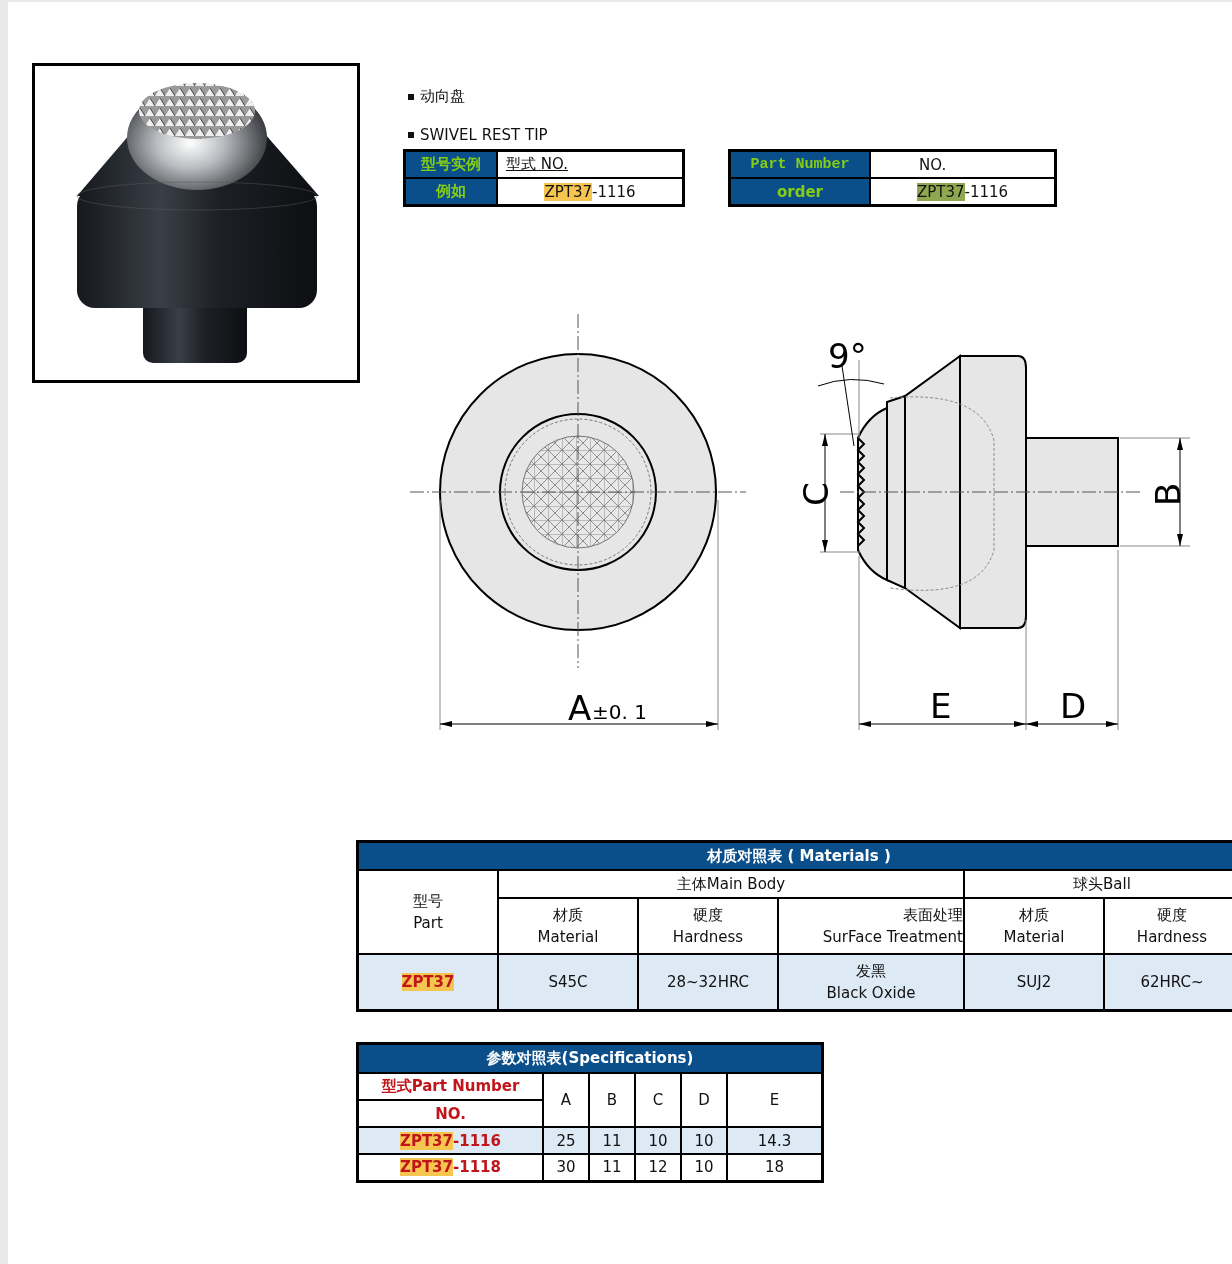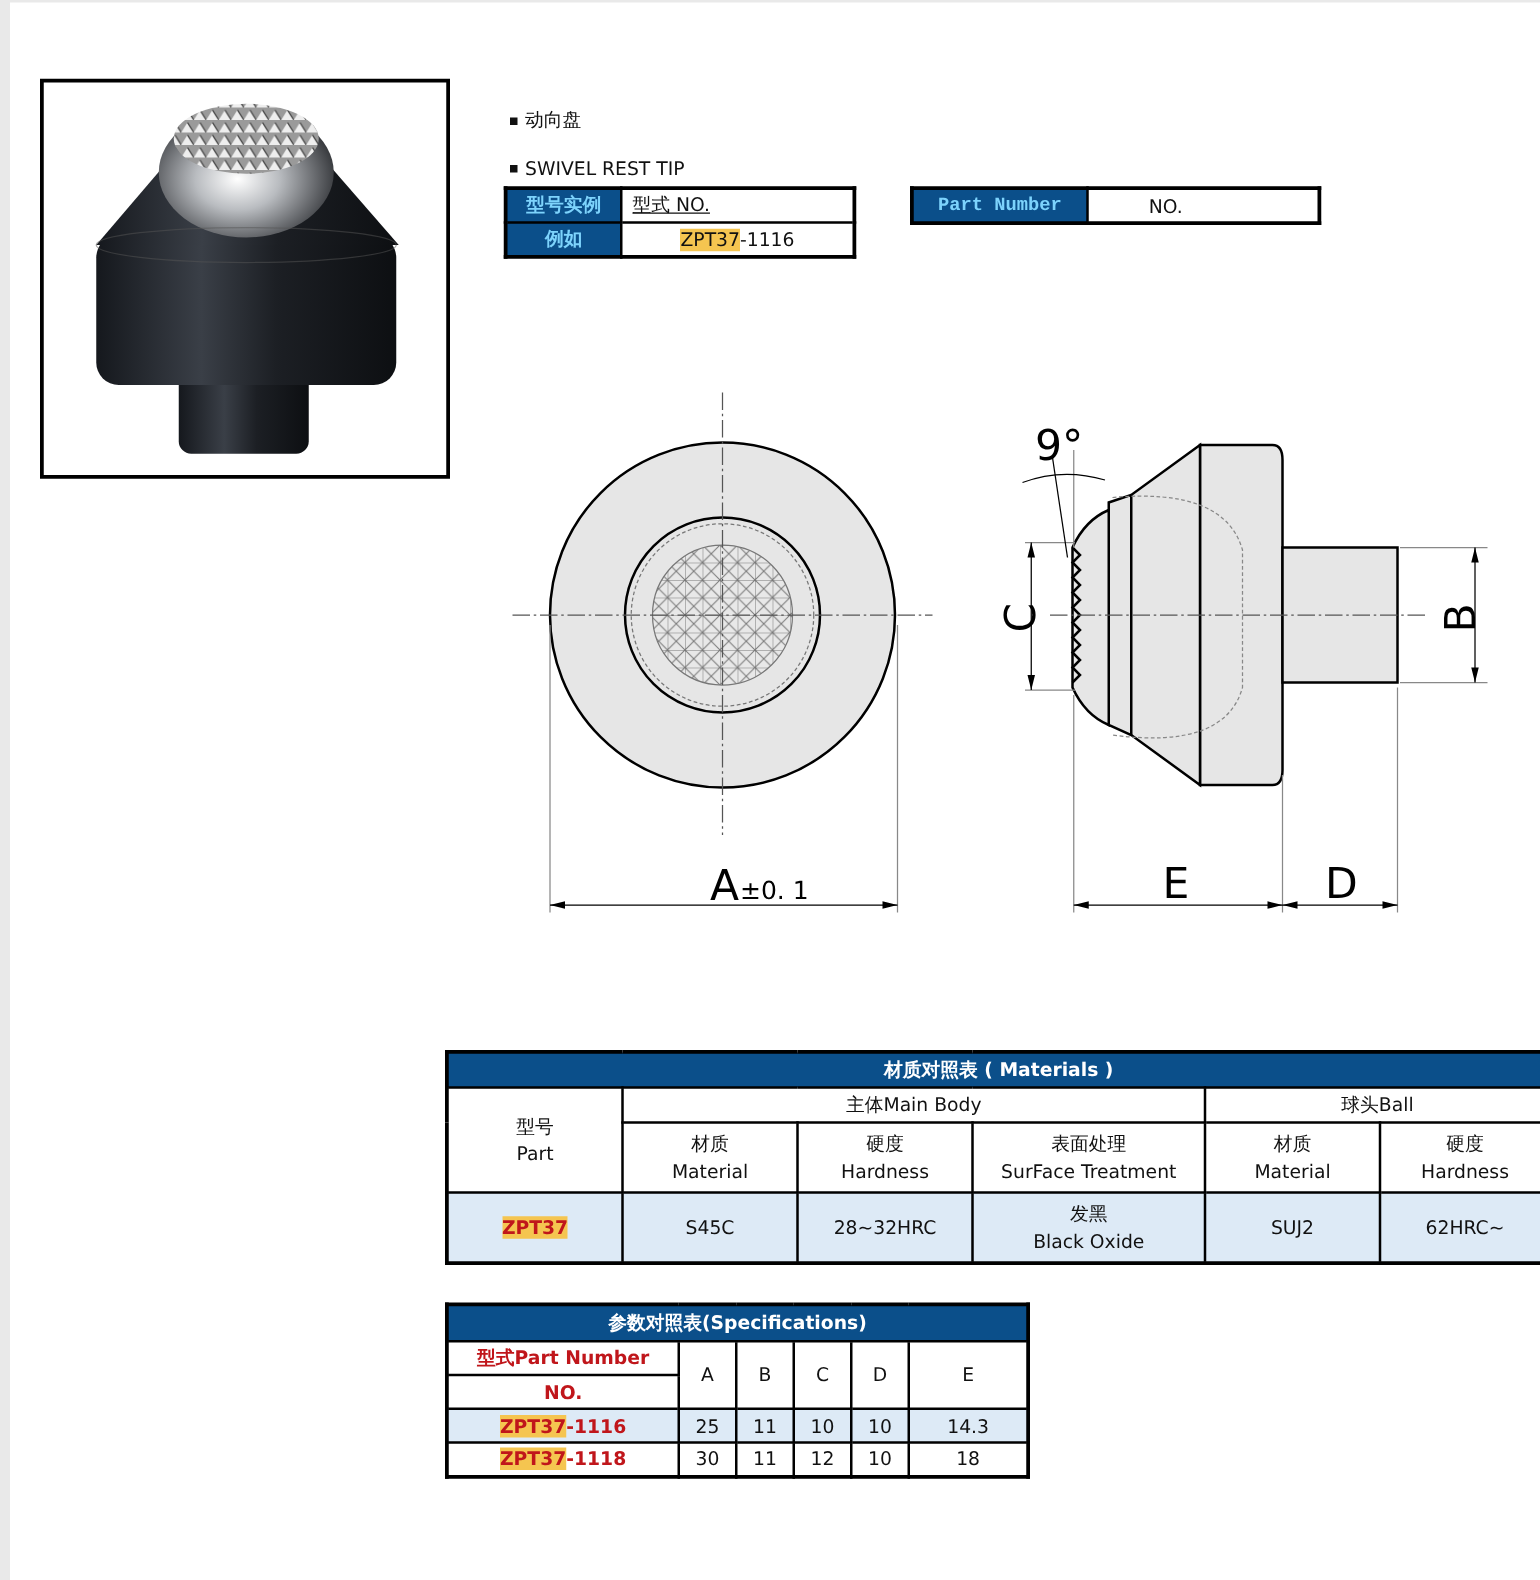--- a/index.html
+++ b/index.html
@@ -6,21 +6,21 @@
   body{width:1232px;height:1264px;background:#e9e9e9;position:relative;overflow:hidden;
        font-family:"DejaVu Sans","Liberation Sans",sans-serif;color:#111;}
   .page{position:absolute;left:8px;top:2px;width:1224px;height:1262px;background:#fff;}
   .abs{position:absolute;}
   .photo-frame{left:32px;top:63px;width:322px;height:314px;border:3px solid #000;background:#fff;overflow:hidden;}
   .bullet{font-size:15px;display:flex;align-items:center;gap:6px;}
   .bullet .sq{display:inline-block;width:6px;height:6px;background:#111;}
   table{border-collapse:collapse;}
   .ex-table td{border:2px solid #000;height:25px;font-size:15px;padding:0;}
   .ex-table{border:3px solid #000;}
-  .hdr{background:#0b4f8a;color:#7dd3fc;font-weight:bold;text-align:center;}
+  .hdr{background:#0b4f8a;color:#84cc16;font-weight:bold;text-align:center;}
   .hl-y{background:#f5c550;}
   .hl-g{background:#8fa84f;}
   .mat{border:3px solid #000;font-size:15px;}
   .mat td{border:2px solid #000;text-align:center;padding:0;}
   .mat .title{background:#0b4f8a;color:#fff;font-weight:bold;height:26px;}
   .mat .row-blue td{background:#ddeaf6;}
   .red{color:#c0161b;font-weight:bold;}
   .spec{border:3px solid #000;font-size:15px;padding-left:40px;}
   .spec td{border:2px solid #000;text-align:center;padding:0;}
   .spec .title{background:#0b4f8a;color:#fff;font-weight:bold;height:27px;}
@@ -81,20 +81,24 @@
     </tr>
   </tbody>
     </table>
 
   <table class="abs ex-table" style="left:720px;top:147px;width:329px;">
     <tbody>
         <tr>
       <td class="hdr" style="width:138px;font-family:Liberation Mono, monospace;">Part Number</td>
       <td style="padding-left:48px;">NO.</td>
     </tr>
+    <tr>
+      <td class="hdr">order</td>
+      <td style="padding-left:46px;"><span class="hl-g">ZPT37</span><span>-1116</span></td>
+    </tr>
   </tbody>
     </table>
 
   <svg class="abs" style="left:400px;top:308px;" width="350" height="425" viewBox="0 0 350 425">
     <defs>
       <pattern id="grid" width="14" height="14" patternUnits="userSpaceOnUse">
         <rect width="14" height="14" fill="#e8e8e8"></rect>
         <path d="M0 0 L14 14 M14 0 L0 14 M0 0 H14 M0 0 V14" stroke="#777" stroke-width="0.8" fill="none"></path>
       </pattern>
     </defs>
@@ -161,21 +165,21 @@
     </tr>
     <tr style="height:56px;line-height:22px;">
       <td style="width:138px;">
             <div>材质</div>
             <div>Material</div>
           </td>
       <td style="width:138px;">
             <div>硬度</div>
             <div>Hardness</div>
           </td>
-      <td style="width:184px;">
+      <td style="width:184px;text-align:right;">
             <div>表面处理</div>
             <div>SurFace Treatment</div>
           </td>
       <td style="width:138px;">
             <div>材质</div>
             <div>Material</div>
           </td>
       <td>
             <div>硬度</div>
             <div>Hardness</div>

